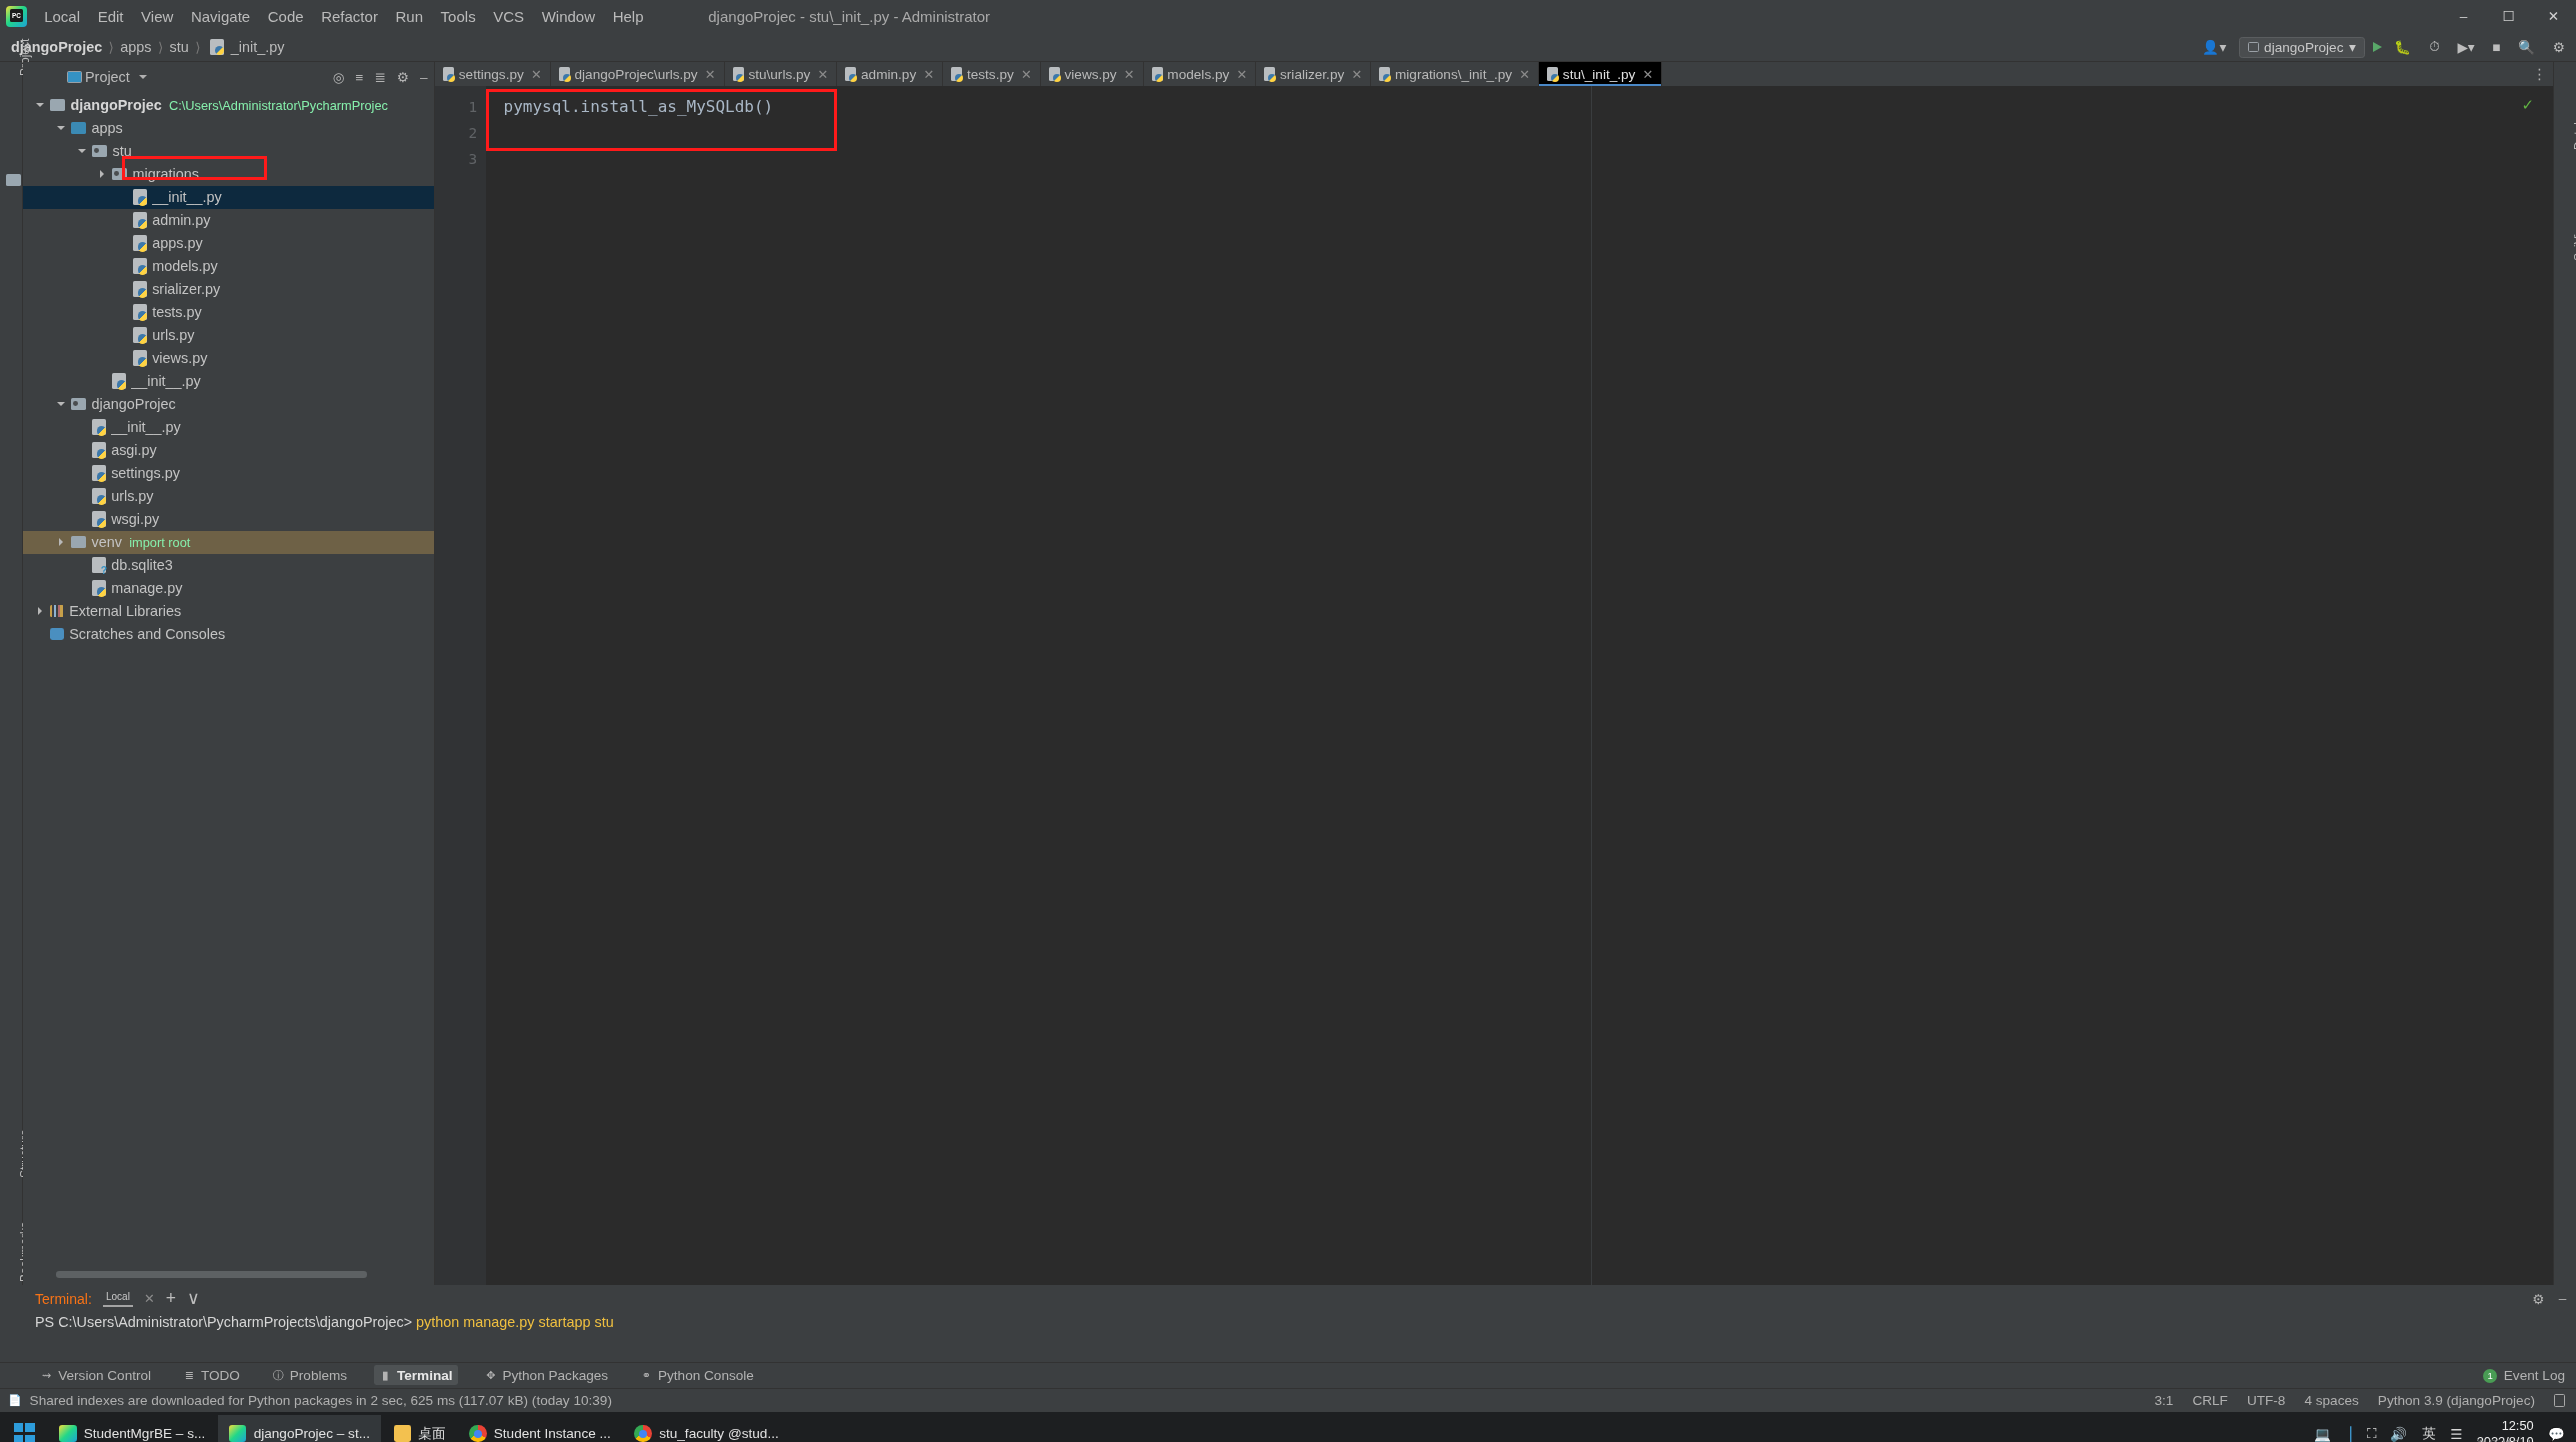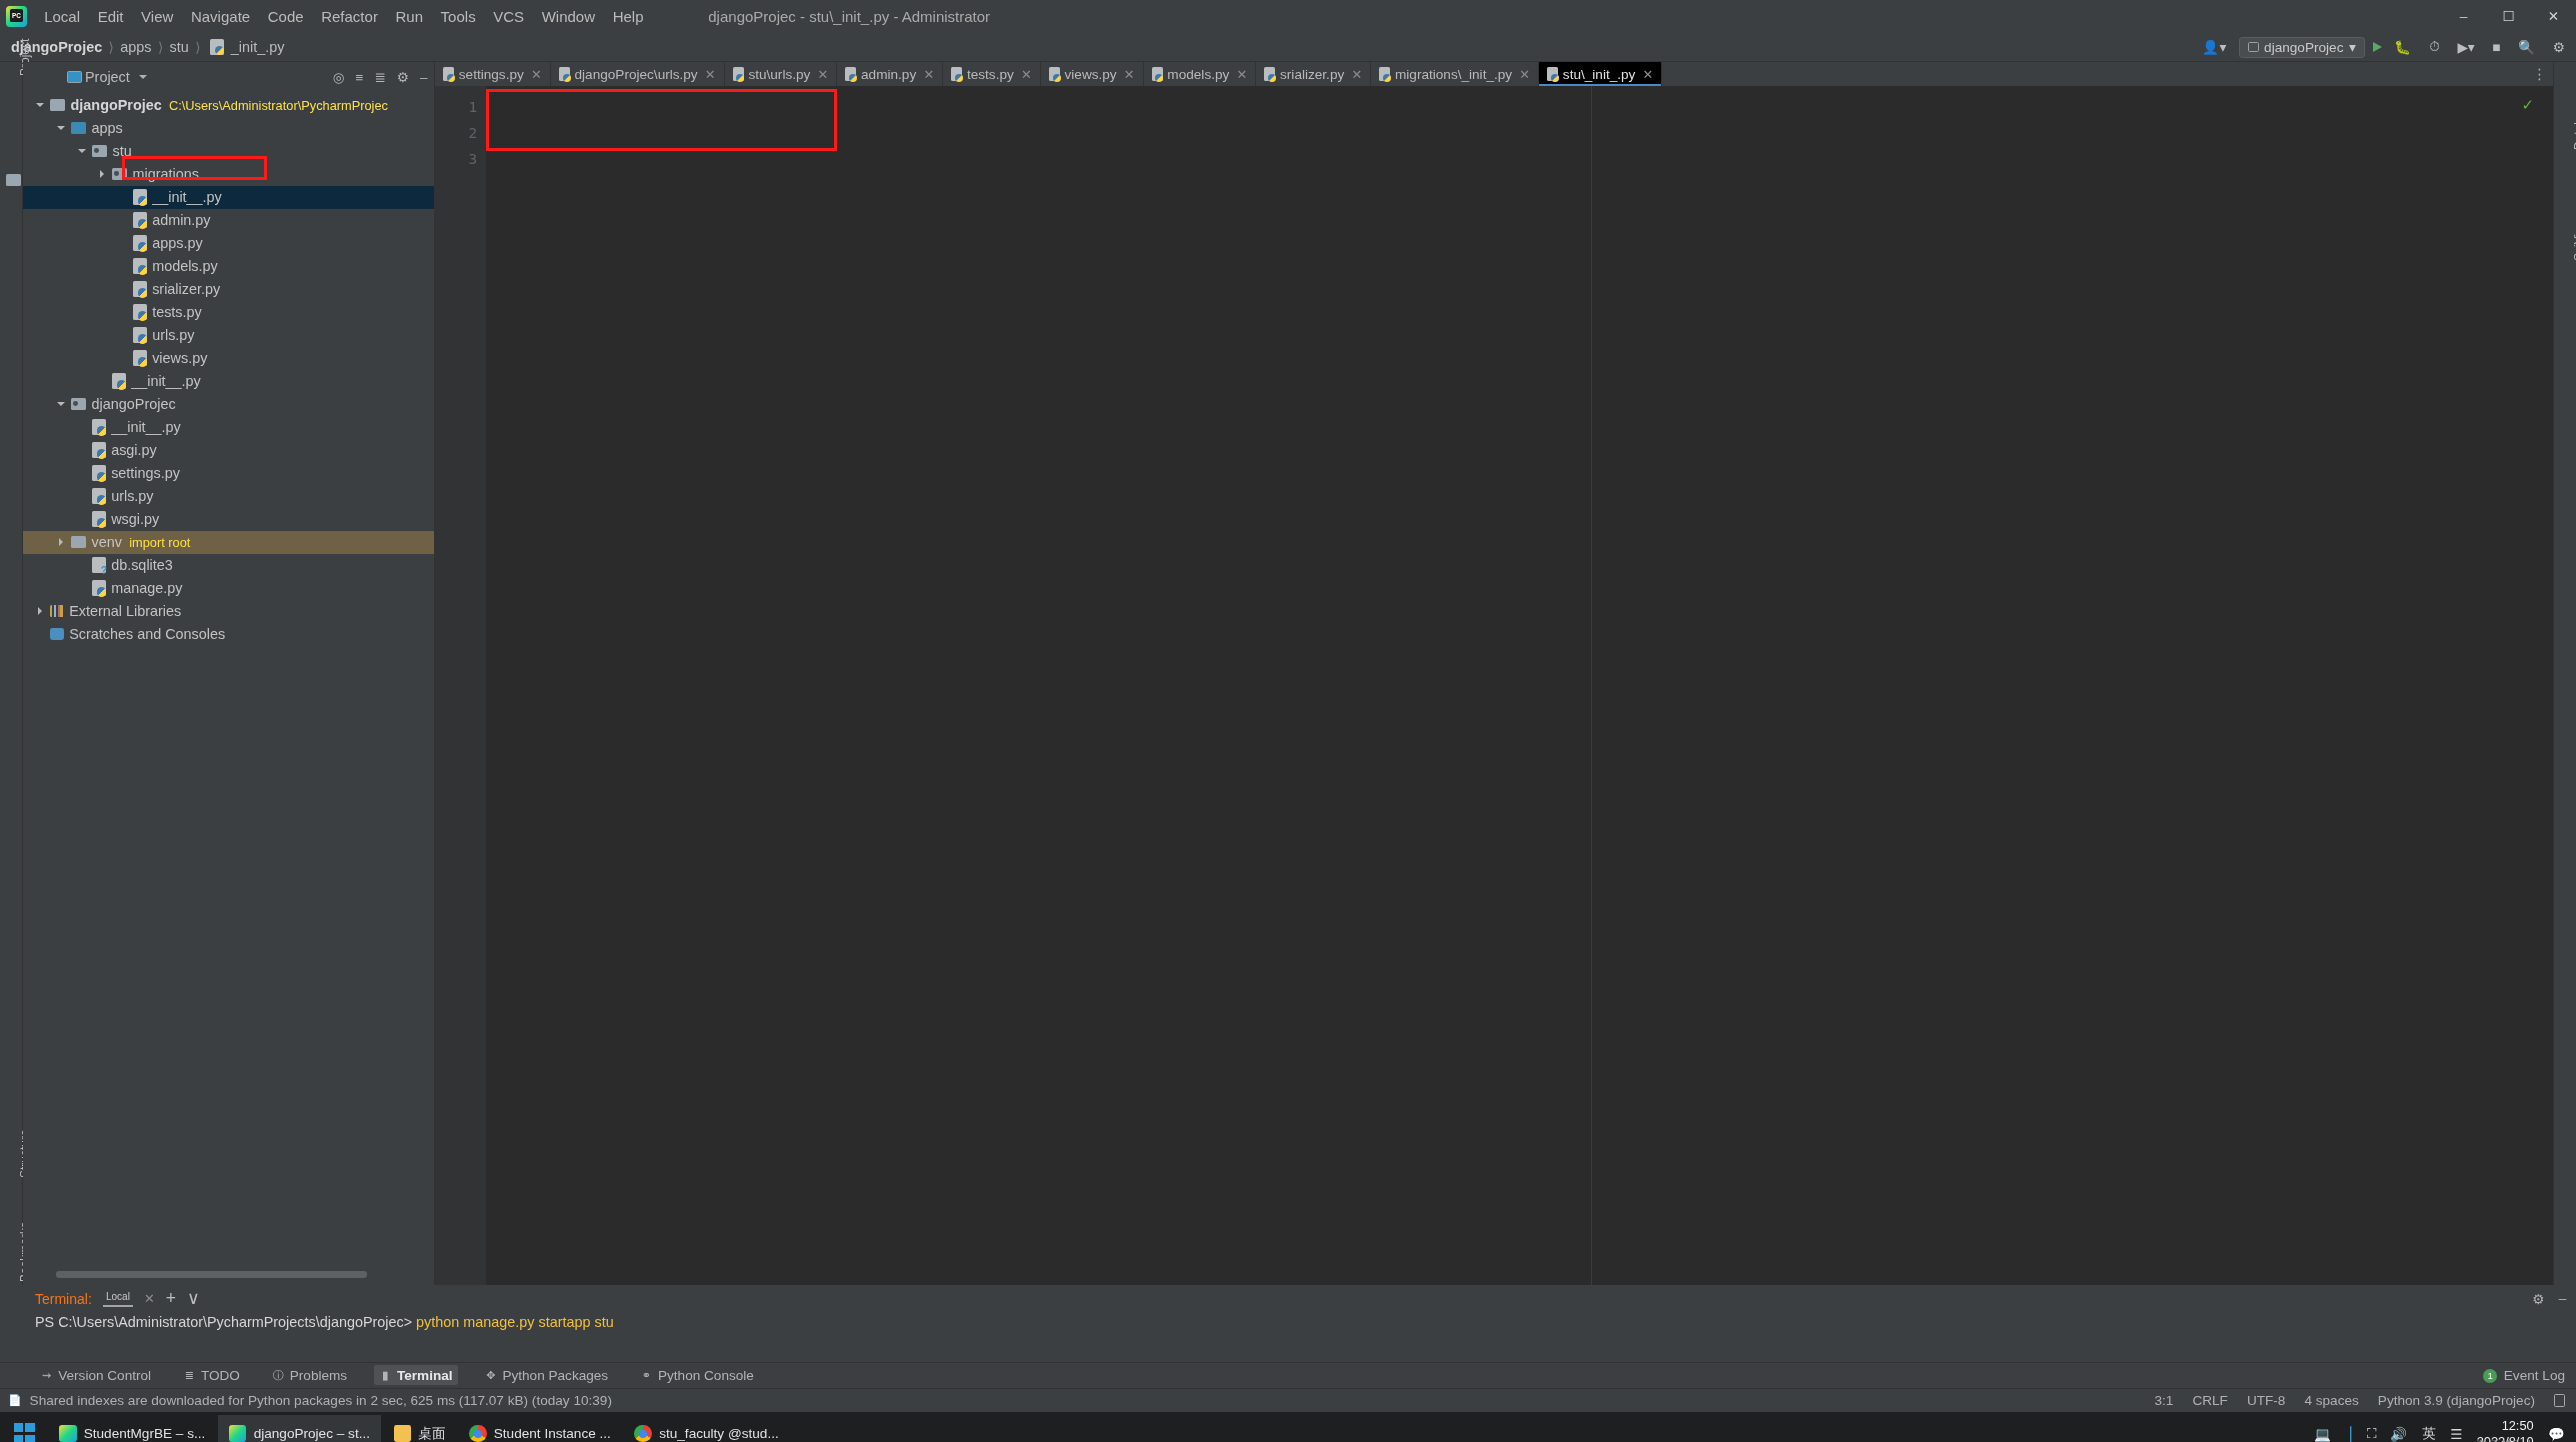--- a/index.html
+++ b/index.html
@@ -152,21 +152,21 @@
     width: 13.6px; height: 12.8px; margin-right: 5.6px; flex: none;
     background: repeating-linear-gradient(90deg,#c7a04a 0 2.4px,#3c3f41 2.4px 4px,#8fb3d1 4px 6.4px,#3c3f41 6.4px 8px,#b06a6a 8px 10.4px);
     border-radius: 1.6px;
   }
   .scr-ico {
     width: 13.6px; height: 12.8px; margin-right: 5.6px; flex: none; border-radius: 2.4px;
     background: #4a8fc0; position: relative;
   }
   .tlabel { }
   .tlabel.bold { font-weight: bold; color: #d6d6d6; }
-  .tdim { color: #fde047; font-size: 12.8px; margin-left: 7.2px; }
+  .tdim { color: #86efac; font-size: 12.8px; margin-left: 7.2px; }
   .hscroll {
     position: absolute; left: 33px; bottom: 7.2px; width: 311px; height: 6.4px;
     background: #5d6163; border-radius: 3.2px;
   }
 
   
   .redbox {
     position: absolute; border: 3.2px solid #ff1a1a; pointer-events: none; z-index: 40;
   }
 
@@ -590,20 +590,21 @@
           </div>
           <div class="tabstrip-more">⋮</div>
         </div>
       <div class="code-wrap">
         <div class="gutter" id="gutter">
             <div>1</div>
             <div>2</div>
             <div>3</div>
           </div>
         <div class="codearea">
+          <div class="cline"><span>pymysql.install_as_MySQLdb()</span></div>
           <div class="cline"></div>
         </div>
         <div class="vert-split"></div>
         <div class="check-ok">✓</div>
 
         <div class="redbox" style="left:51px; top:3.2px; width:351px; height:62px;"></div>
       </div>
     </div>
 
     <div class="editor-right-rail">

